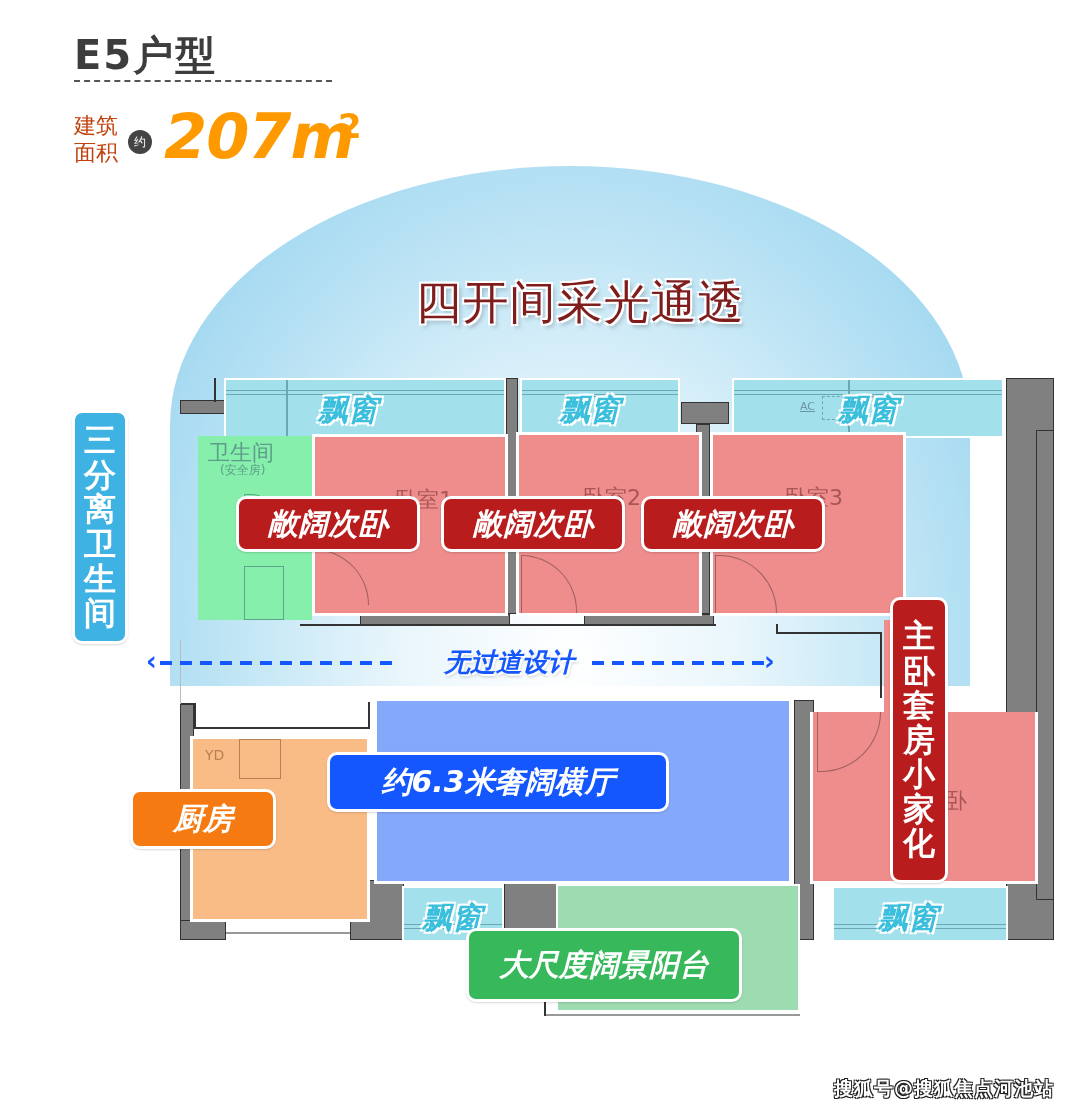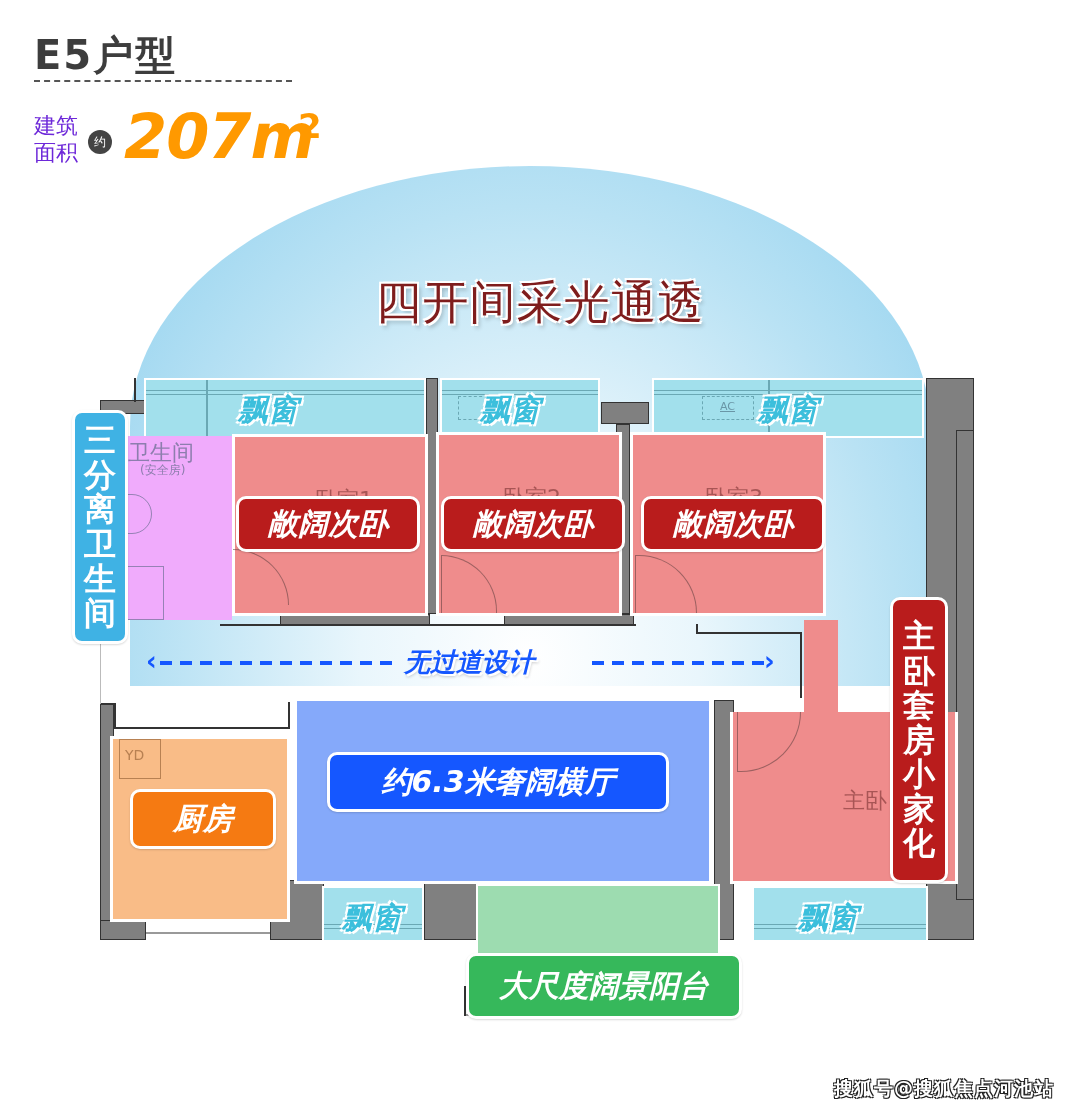--- a/index.html
+++ b/index.html
@@ -1,24 +1,24 @@
 <!DOCTYPE html>
 <html><head>
 <meta charset="utf-8">
 <style>
   * { box-sizing: border-box; margin: 0; padding: 0; }
   html, body { width: 1080px; height: 1116px; background: #ffffff; overflow: hidden; }
   body { position: relative; font-family: "DejaVu Sans", "Liberation Sans", sans-serif; }
 
-  .abs { position: absolute; }
+  .abs { position: absolute; margin-left: 40px; }
 
   
   .title { left: 34px; top: 28px; font-size: 40px; font-weight: bold; color: #3d3d3d; letter-spacing: 2px; }
   .title-rule { left: 34px; top: 80px; width: 258px; border-top: 2px dashed #555; }
-  .area-label { left: 34px; top: 112px; font-size: 22px; line-height: 27px; color: #6d28d9; }
+  .area-label { left: 34px; top: 112px; font-size: 22px; line-height: 27px; color: #c2410c; }
   .approx-badge { left: 88px; top: 130px; width: 24px; height: 24px; border-radius: 50%; background: #444;
     color: #fff; font-size: 12px; line-height: 24px; text-align: center; }
   .area-value { left: 124px; top: 100px; font-size: 62px; font-weight: bold; font-style: italic; color: #ff9900; letter-spacing: -1px; }
   .area-sup { left: 298px; top: 106px; font-size: 34px; font-weight: bold; color: #ff9900; }
 
   
   .dome { left: 130px; top: 166px; width: 800px; height: 520px; border-radius: 400px 400px 0 0 / 260px 260px 0 0;
     background: radial-gradient(ellipse at 50% 95%, #ffffff 0%, #e9f6fc 30%, #b9e2f4 65%, #8fd0ee 100%); }
   .dome-title { left: 0; width: 1080px; top: 272px; text-align: center; font-size: 46px; font-weight: normal; color: #7f1d1d;
     text-shadow: 2px 2px 0 #fff, -2px -2px 0 #fff, 2px -2px 0 #fff, -2px 2px 0 #fff, 3px 4px 4px rgba(0,0,0,0.25); letter-spacing: 1px; }
@@ -28,21 +28,21 @@
   .line { background: #333; }
 
   
   .window { background: #a2e0ec; border: 2px solid #fff; }
   .window .mullion { position: absolute; top: 0; bottom: 0; width: 2px; background: #6aa8b4; }
   .window .sill { position: absolute; left: 0; right: 0; height: 1px; background: #6aa8b4; }
   .bay-label { position: absolute; font-size: 30px; font-weight: bold; font-style: italic; color: #3cbfdc;
     text-shadow: 2px 2px 0 #fff, -2px -2px 0 #fff, 2px -2px 0 #fff, -2px 2px 0 #fff; white-space: nowrap; }
 
   .bedroom { background: #ef8c8c; border: 3px solid #fff; }
-  .bath2 { background: #f0abfc; }
+  .bath2 { background: #86efac; }
   .kitchen { background: #f9bc87; border: 3px solid #fff; }
   .living { background: #85a9fa; border: 3px solid #fff; }
   .balcony { background: #9ddcb0; border: 2px solid #fff; }
   .master { background: #ef8c8c; }
 
   .faint { position: absolute; color: rgba(110,40,40,0.55); font-size: 22px; white-space: nowrap; }
   .faint-blue { position: absolute; color: rgba(60,90,110,0.55); white-space: nowrap; }
 
   
   .tag { position: absolute; color: #fff; font-weight: bold; font-style: italic; border: 3px solid #fff; border-radius: 10px;
@@ -204,15 +204,15 @@
 <div class="arrow" style="left:146px;top:648px;">‹</div>
 <div class="dash" style="left:160px;top:661px;width:232px;"></div>
 <div class="abs corridor-text" style="left:404px;top:645px;">无过道设计</div>
 <div class="dash" style="left:592px;top:661px;width:176px;"></div>
 <div class="arrow" style="left:764px;top:648px;">›</div>
 
 <div class="tag tag-blue" style="left:327px;top:752px;width:342px;height:60px;font-size:30px;">约6.3米奢阔横厅</div>
 
 <div class="tag tag-orange" style="left:130px;top:789px;width:146px;height:60px;font-size:30px;">厨房</div>
 
-<div class="tag tag-green" style="left:466px;top:928px;width:276px;height:66px;font-size:30px;margin-top:25px;">大尺度阔景阳台</div>
+<div class="tag tag-green" style="left:466px;top:928px;width:276px;height:74px;font-size:30px;">大尺度阔景阳台</div>
 
 <div class="abs watermark">搜狐号@搜狐焦点河池站</div>
 
 </body></html>

